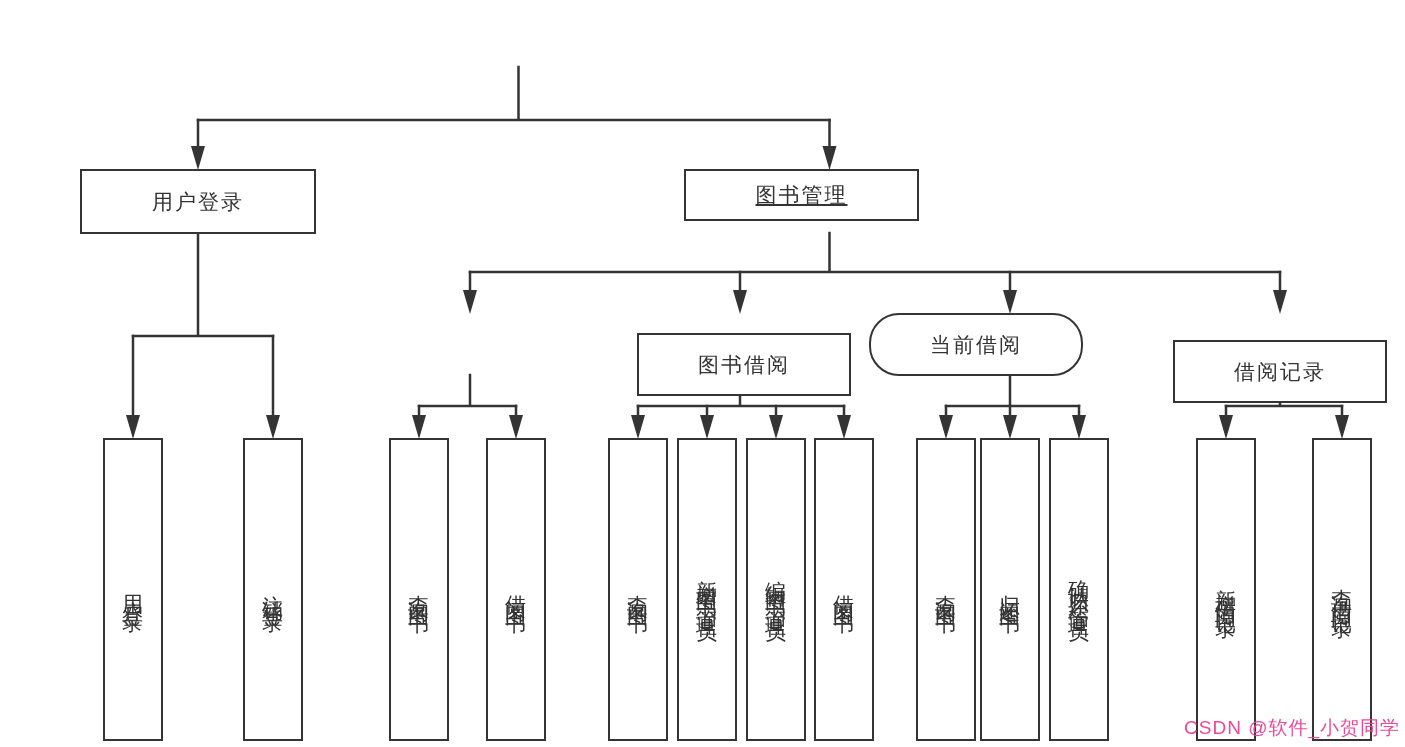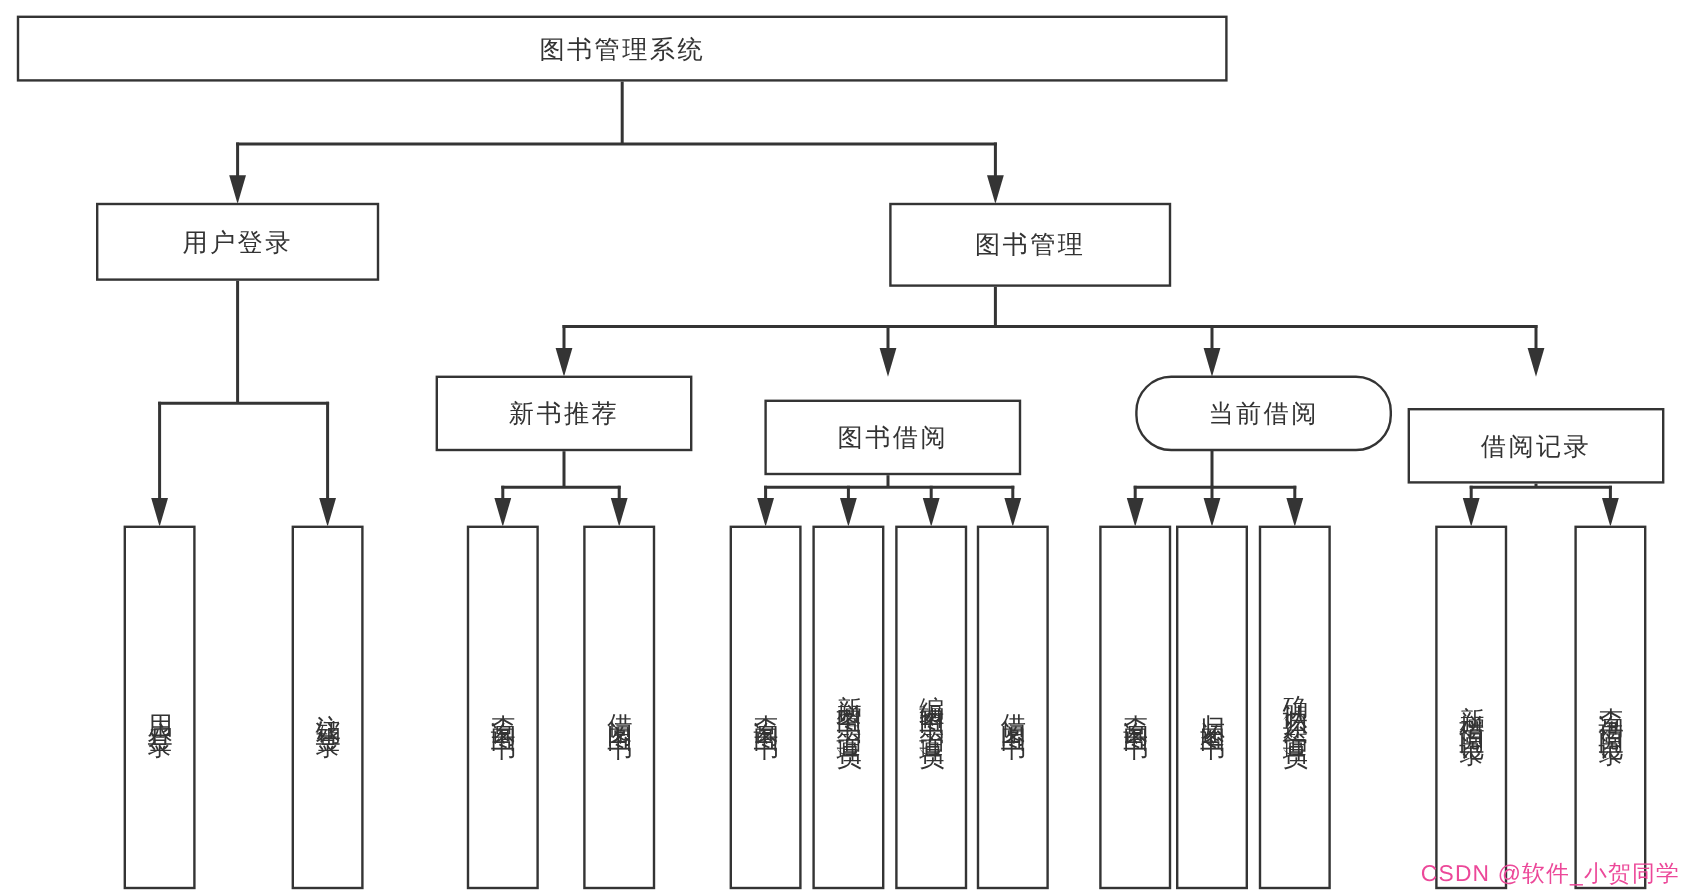--- a/index.html
+++ b/index.html
@@ -34,25 +34,25 @@
     white-space: nowrap;
   }
   .node.v {
     writing-mode: vertical-rl;
     font-size: 21px;
     letter-spacing: 6px;
     line-height: 1;
   }
   .root   { left: 14px;  top: 13px;  width: 1009px; height: 55px; }
   .l2a    { left: 80px;  top: 169px; width: 236px;  height: 65px; }
-  .l2b    { left: 741px; top: 169px; width: 235px;  height: 70px; }
+  .l2b    { left: 684px; top: 169px; width: 235px;  height: 52px; text-decoration: underline; }
   .l3     { top: 313px; width: 214px; height: 63px; }
   .l3a    { left: 363px; }
   .l3b    { left: 637px; margin-top: 20px; }
-  .l3c    { left: 946px; border-radius: 30px; }
+  .l3c    { left: 869px; border-radius: 30px; }
   .l3d    { left: 1173px; margin-top: 27px; }
   .leaf   { top: 438px; width: 60px; height: 303px; }
   .lf1  { left: 103px; }
   .lf2  { left: 243px; }
   .lf3  { left: 389px; }
   .lf4  { left: 486px; }
   .lf5  { left: 608px; }
   .lf6  { left: 677px; }
   .lf7  { left: 746px; }
   .lf8  { left: 814px; }
@@ -120,26 +120,24 @@
       <polygon points="769,415 783,415 776,439"></polygon>
       <polygon points="837,415 851,415 844,439"></polygon>
       <polygon points="939,415 953,415 946,439"></polygon>
       <polygon points="1003,415 1017,415 1010,439"></polygon>
       <polygon points="1072,415 1086,415 1079,439"></polygon>
       <polygon points="1219,415 1233,415 1226,439"></polygon>
       <polygon points="1335,415 1349,415 1342,439"></polygon>
     </g>
   </svg>
 
-  <div class="node h root">图书管理系统</div>
 
   <div class="node h l2a">用户登录</div>
   <div class="node h l2b">图书管理</div>
 
-  <div class="node h l3 l3a">新书推荐</div>
   <div class="node h l3 l3b">图书借阅</div>
   <div class="node h l3 l3c">当前借阅</div>
   <div class="node h l3 l3d">借阅记录</div>
 
   <div class="node v leaf lf1">用户登录</div>
   <div class="node v leaf lf2">注销登录</div>
 
   <div class="node v leaf lf3">查询图书</div>
   <div class="node v leaf lf4">借阅图书</div>
 

